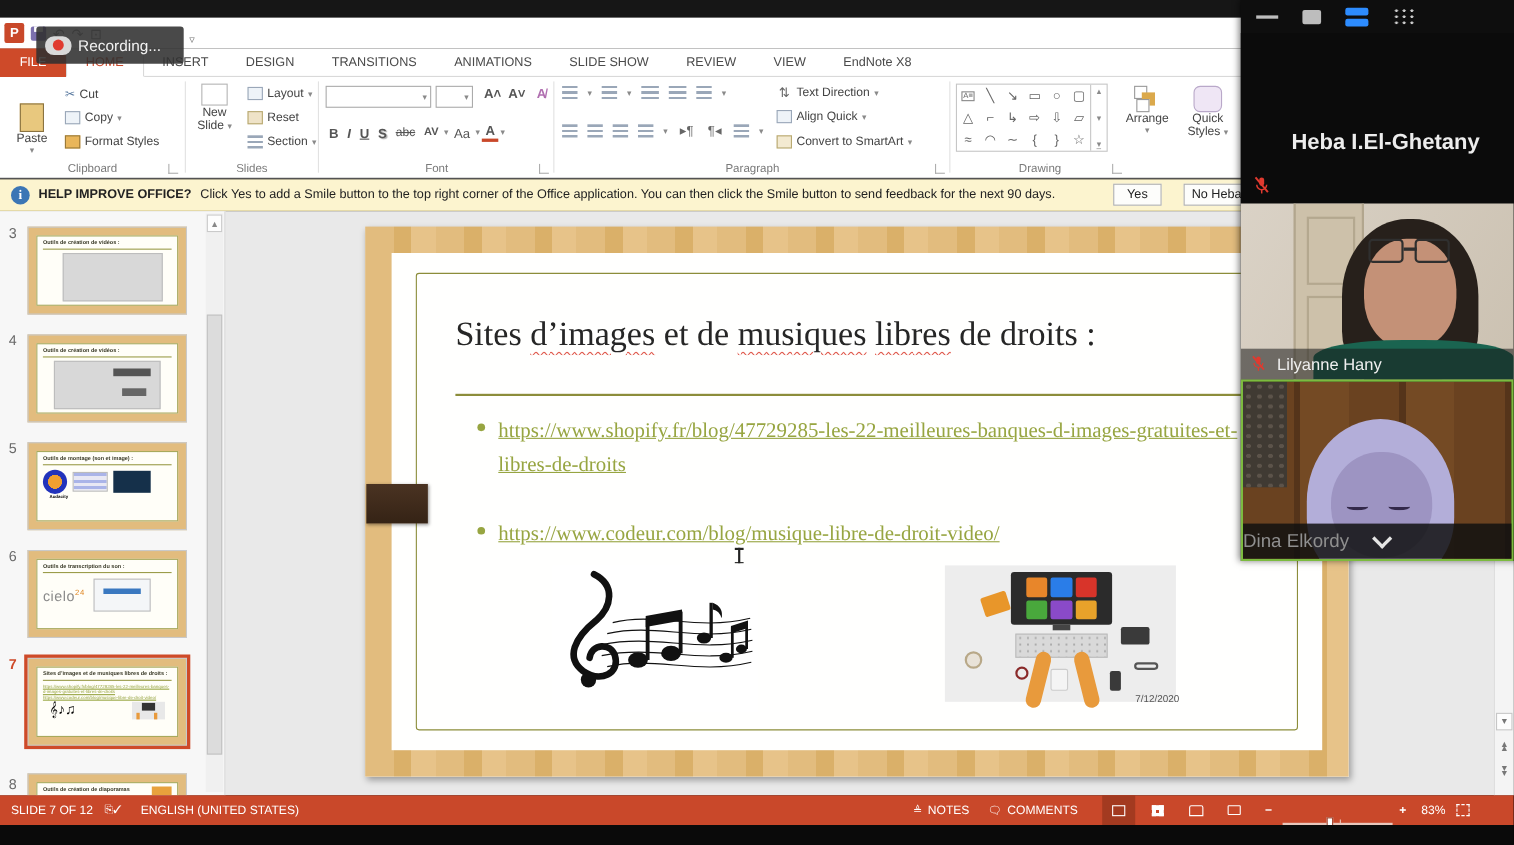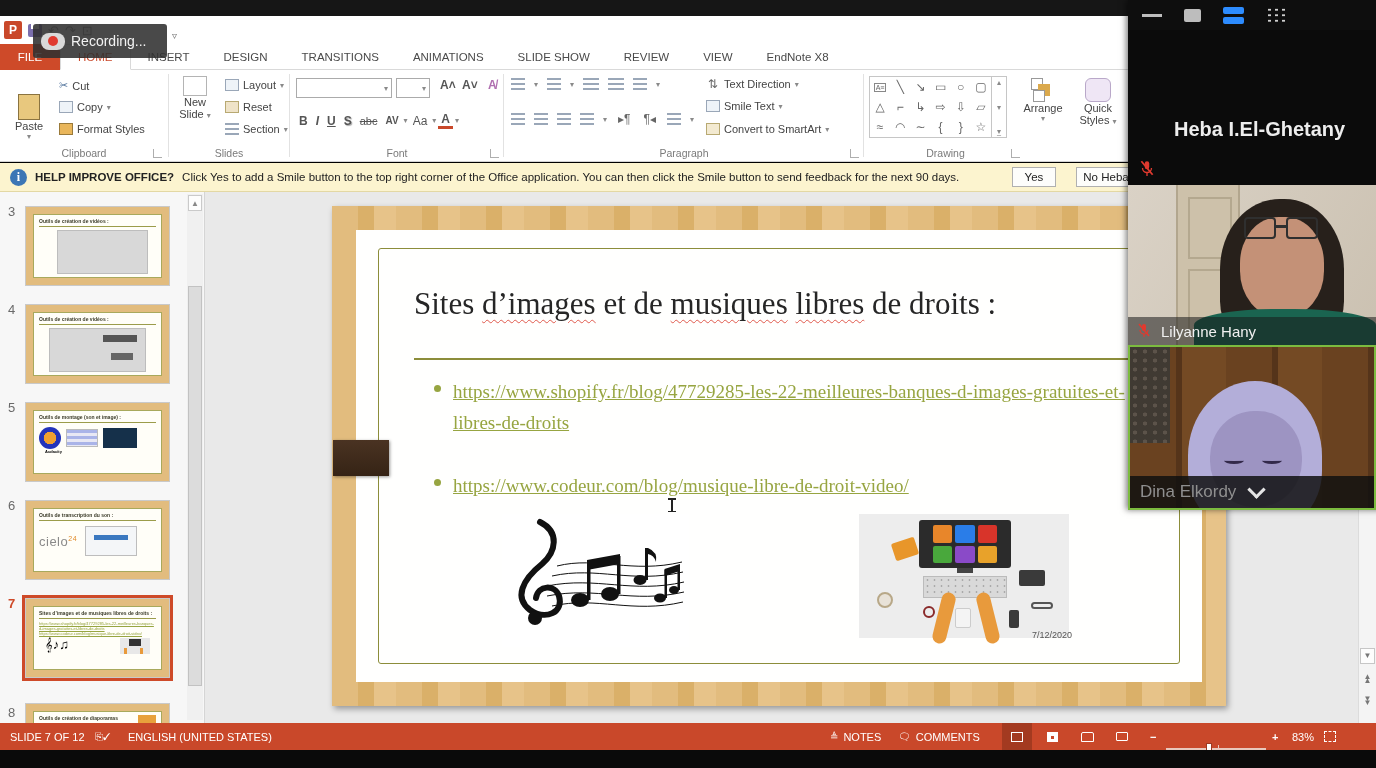--- a/index.html
+++ b/index.html
@@ -164,21 +164,21 @@
   .name-bar .mic-off { position:static; }
   #tile-dina { top:345px; height:165px; background:repeating-linear-gradient(90deg,#6A4220 0 46px,#55341A 46px 52px,#744A24 52px 96px);
                border:2px solid #7CBB3F; }
   .shelf { position:absolute; left:0; top:0; width:40px; height:96px; background:#403A33;
            background-image:radial-gradient(#5c534a 2px, transparent 2.5px); background-size:10px 9px; }
   .hijab { position:absolute; left:58px; top:34px; width:134px; height:150px; background:#B3AED9; border-radius:50% 50% 40% 40%; }
   .dface { position:absolute; left:80px; top:64px; width:92px; height:96px; background:#9D94C2; border-radius:48%; }
   .eye { position:absolute; top:46px; width:20px; height:7px; border-bottom:3px solid #33294a; border-radius:50%; }
   #zp-footer { position:absolute; left:0; bottom:0; width:248px; height:32px; background:rgba(16,16,16,.85);
                display:flex; align-items:center; }
-  #dina-name { color:#8F8F8F; font-size:17px; padding-left:10px; }
+  #dina-name { color:#8F8F8F; font-size:17px; }
   #zp-collapse { position:absolute; left:104px; top:4px; width:44px; height:24px; display:flex;
                  align-items:center; justify-content:center; }
   .chev-down { width:13px; height:13px; border-right:3px solid #e5e5e5; border-bottom:3px solid #e5e5e5;
                transform:rotate(45deg) translate(-2px,-2px); }
 </style>
 </head>
 <body>
 
 <div class="abs" id="top-black"></div>
 
@@ -312,21 +312,21 @@
       <span class="mi"></span>
         <span class="dd">▾</span>
     </div>
     <div class="abs rbtn" style="left:196px;top:6px">
       <span class="shape-g">⇅</span>
       <span>Text Direction</span>
         <span class="dd">▾</span>
     </div>
     <div class="abs rbtn" style="left:196px;top:29px">
       <span class="box-ic"></span>
-      <span>Smile Text</span>
+      <span>Align Quick</span>
         <span class="dd">▾</span>
     </div>
     <div class="abs rbtn" style="left:196px;top:52px">
       <span class="mi2"></span>
       <span>Convert to SmartArt</span>
         <span class="dd">▾</span>
     </div>
     <div class="grp-label">Paragraph</div>
     <span class="launcher"></span>
   </div>

